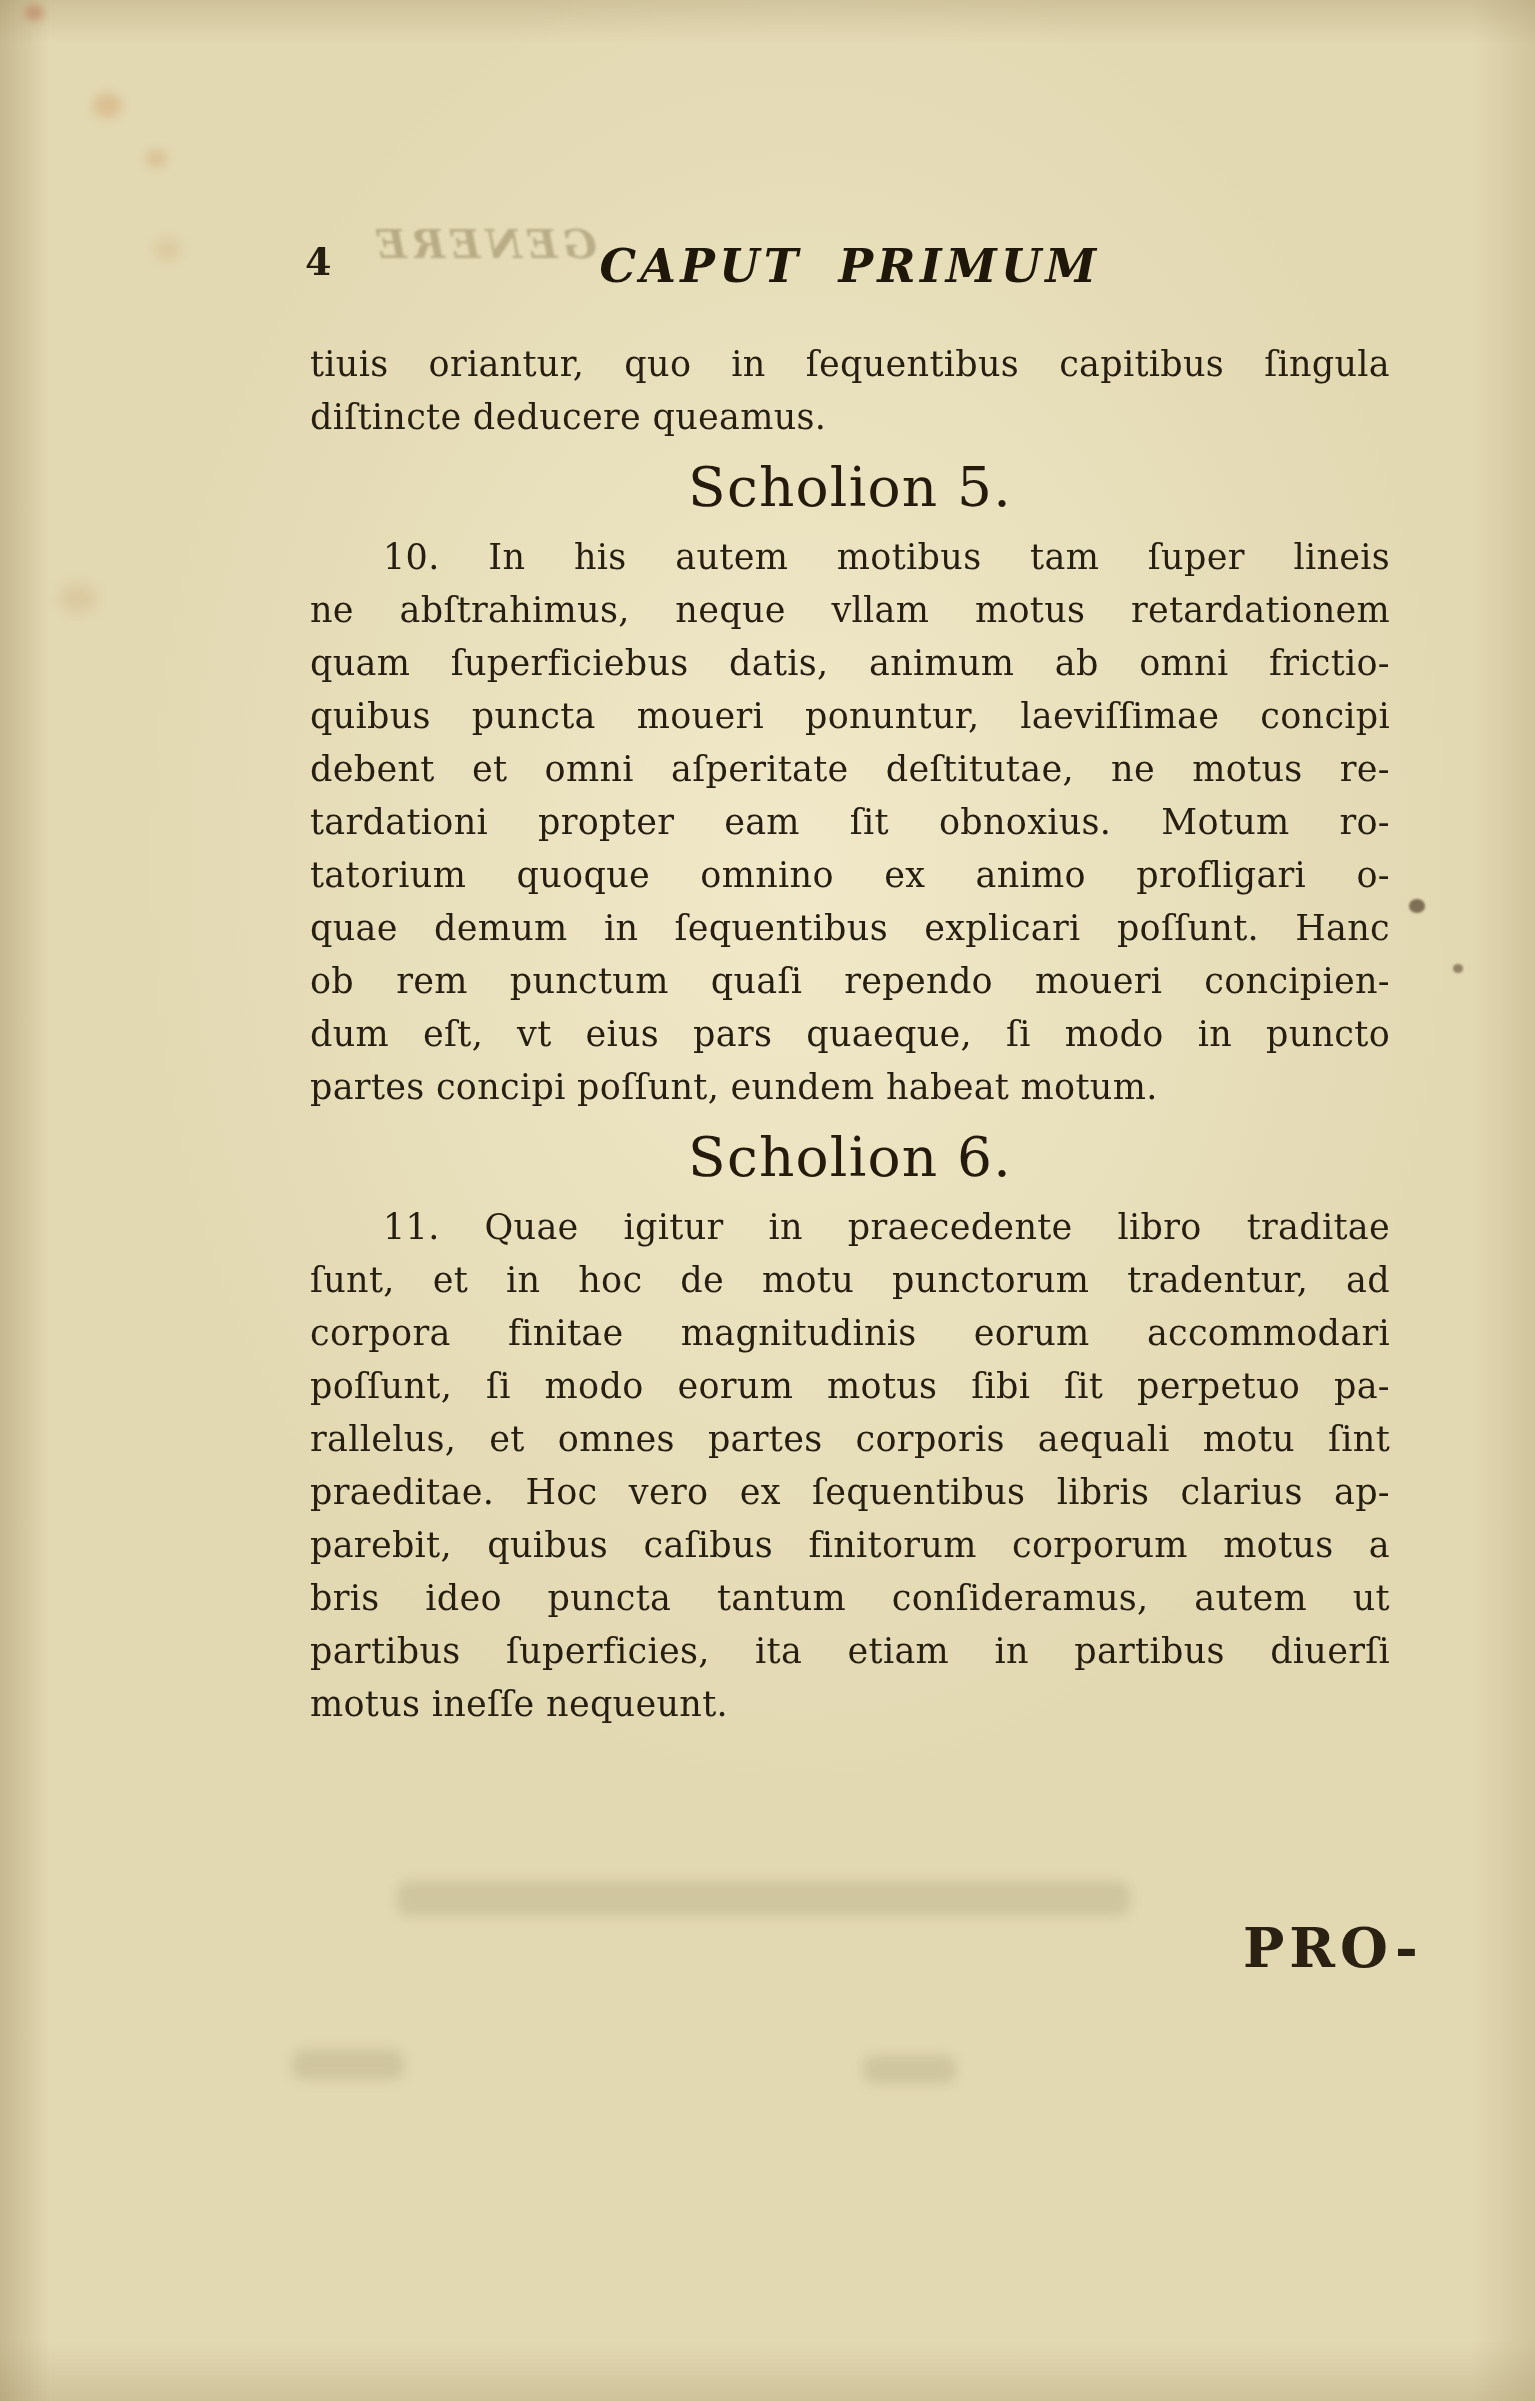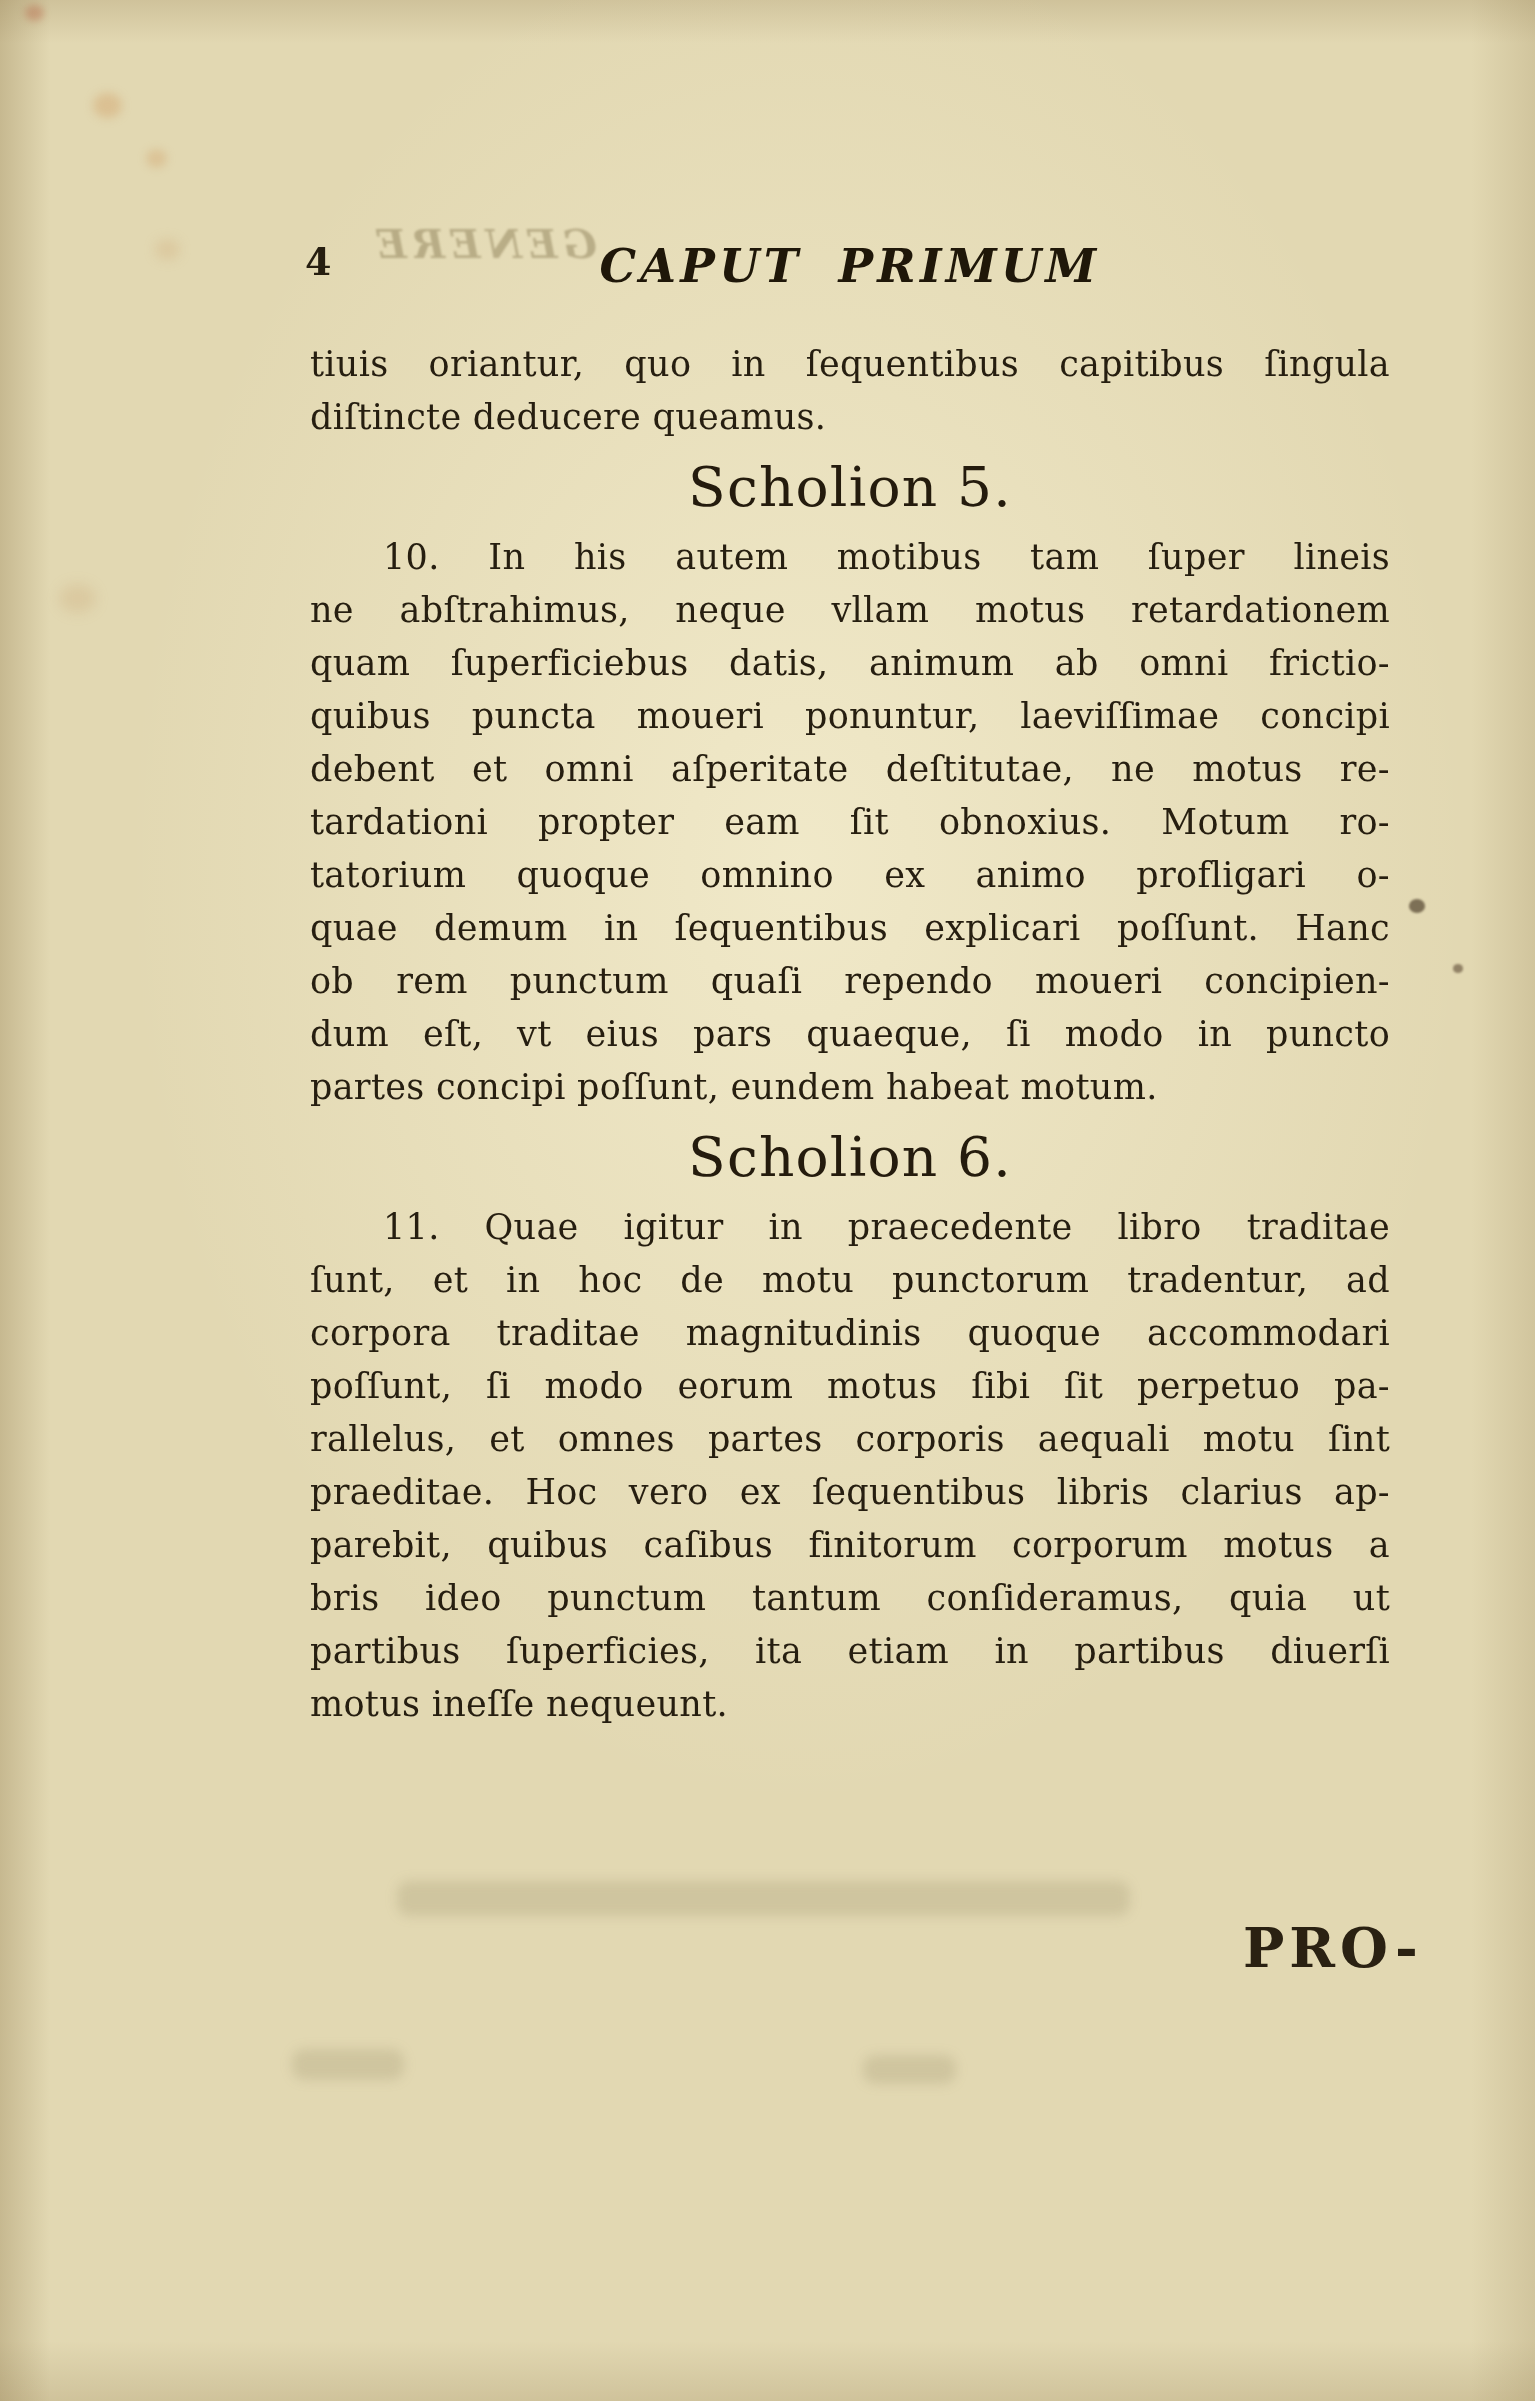--- a/index.html
+++ b/index.html
@@ -119,26 +119,26 @@
         <div class="line">quae demum in ſequentibus explicari poſſunt. Hanc</div>
         <div class="line">ob rem punctum quaſi rependo moueri concipien-</div>
         <div class="line">dum eſt, vt eius pars quaeque, ſi modo in puncto</div>
         <div class="line last">partes concipi poſſunt, eundem habeat motum.</div>
       </div>
 
     <div class="scholion">Scholion 6.</div>
     <div>
         <div class="line indent">11. Quae igitur in praecedente libro traditae</div>
         <div class="line">ſunt, et in hoc de motu punctorum tradentur, ad</div>
-        <div class="line">corpora traditae magnitudinis quoque accommodari</div>
+        <div class="line">corpora finitae magnitudinis eorum accommodari</div>
         <div class="line">poſſunt, ſi modo eorum motus ſibi ſit perpetuo pa-</div>
         <div class="line">rallelus, et omnes partes corporis aequali motu ſint</div>
         <div class="line">praeditae. Hoc vero ex ſequentibus libris clarius ap-</div>
         <div class="line">parebit, quibus caſibus finitorum corporum motus a</div>
-        <div class="line">bris ideo punctum tantum conſideramus, quia ut</div>
+        <div class="line">bris ideo puncta tantum conſideramus, autem ut</div>
         <div class="line">partibus ſuperficies, ita etiam in partibus diuerſi</div>
         <div class="line last">motus ineſſe nequeunt.</div>
       </div>
   </div>
 
   <div class="catchword">PRO-</div>
 
 </div>
 
 

